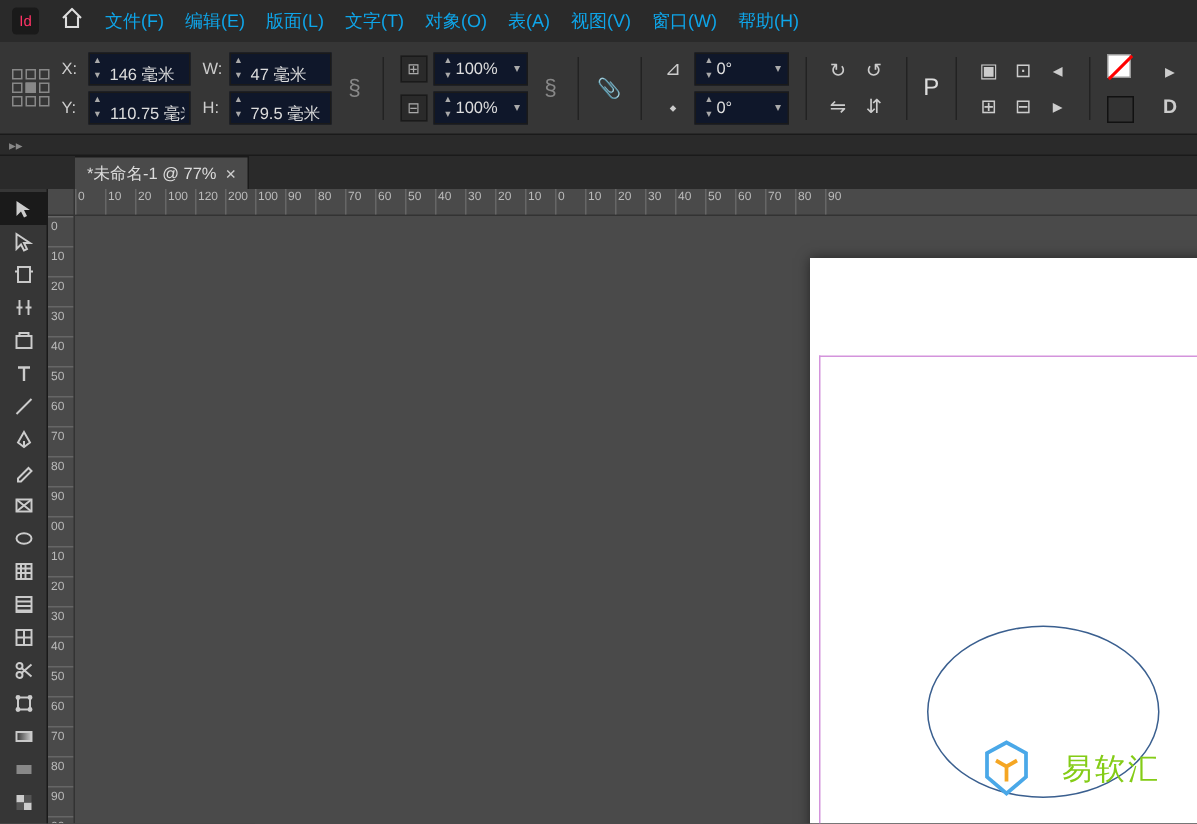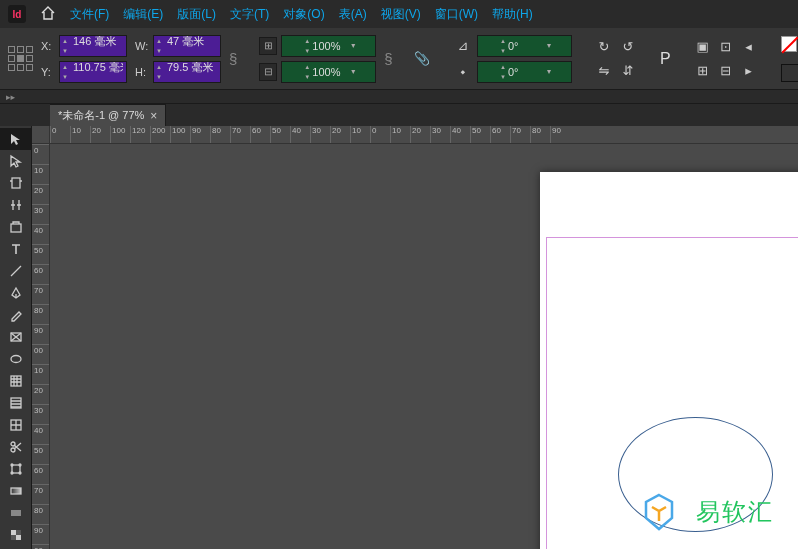--- a/index.html
+++ b/index.html
@@ -1,33 +1,33 @@
 <!DOCTYPE html>
 <html><head>
 <meta charset="utf-8">
 <style>
 *{margin:0;padding:0;box-sizing:border-box;font-family:"Microsoft YaHei",sans-serif;user-select:none}
 body{width:798px;height:549px;background:#4a4a4a;overflow:hidden;position:relative}
 .menubar{height:28px;background:#2a2a2a;display:flex;align-items:center;padding:0 8px;gap:14px;color:#ddd;font-size:12px}
-.app-logo{width:18px;height:18px;background:#1a1a1a;border-radius:3px;display:flex;align-items:center;justify-content:center;font-size:10px;font-weight:bold;color:#ff3366}
+.app-logo{width:18px;height:18px;background:#1a1a1a;border-radius:3px;display:flex;align-items:center;justify-content:center;font-size:10px;font-weight:normal;color:#ff3366}
 .home-ic{color:#ddd;font-size:15px;cursor:pointer}
 .menu-it{color:#0ea5e9;cursor:pointer}
 .optbar{height:62px;background:#363636;border-bottom:1px solid #1a1a1a;display:flex;align-items:center;padding:4px 8px;gap:8px;color:#ccc;font-size:11px}
 .ref-grid{display:grid;grid-template-columns:repeat(3,7px);grid-template-rows:repeat(3,7px);gap:2px}
 .ref-dot{width:7px;height:7px;border:1px solid #888}
 .ref-dot.sel{background:#888}
 .xywh{display:flex;flex-direction:column;gap:4px}
 .xywh-row{display:flex;align-items:center;gap:4px}
 .lbl{font-size:11px;color:#ccc;min-width:14px}
-.spinbox{display:flex;align-items:flex-start;background:#4c1d95;border:1px solid #1a1a1a;height:22px}
+.spinbox{display:flex;align-items:flex-end;background:#0f172a;border:1px solid #1a1a1a;height:22px}
 .spin-arr{display:flex;flex-direction:column;width:10px}
 .spin-arr span{height:10px;font-size:7px;color:#aaa;text-align:center;line-height:10px;cursor:pointer}
 .spin-val{background:transparent;border:none;color:#ddd;font-size:11px;width:56px;padding:0 3px;outline:none}
 .linkic{width:16px;height:30px;display:flex;align-items:center;justify-content:center;color:#888;font-size:13px}
-.pct-sel{display:flex;align-items:center;background:#14532d;border:1px solid #1a1a1a;height:22px;padding:0 20px}
+.pct-sel{display:flex;align-items:center;background:#0f172a;border:1px solid #1a1a1a;height:22px;padding:0 4px}
 .pct-sel input{background:transparent;border:none;color:#ddd;font-size:11px;width:36px;outline:none}
 .pct-sel .dd{color:#aaa;font-size:8px;margin-left:3px}
 .squiggle{color:#888;font-size:15px}
 .vdiv{width:1px;height:42px;background:#222;margin:0 3px}
 .icbtn{width:20px;height:20px;display:flex;align-items:center;justify-content:center;color:#ccc;cursor:pointer;font-size:13px}
 .smallbox{width:18px;height:18px;background:#2a2a2a;border:1px solid #1a1a1a;display:flex;align-items:center;justify-content:center;font-size:10px;color:#aaa}
 .fillstroke{position:relative;width:24px;height:24px}
 .fs-f{position:absolute;width:16px;height:16px;background:#fff;border:1px solid #999;top:0;left:0}
 .fs-f::after{content:"";position:absolute;width:22px;height:2px;background:red;transform:rotate(-45deg);top:7px;left:-3px}
 .pglyph{font-size:16px;color:#ddd}
@@ -46,21 +46,21 @@
 .ruler-h .tick{flex:0 0 20px;border-left:1px solid #666;display:flex;align-items:flex-start;padding-left:1px;height:18px;position:relative}
 .ruler-h .tick span{font-size:8px}
 .ruler-v{position:absolute;top:18px;left:0;width:18px;bottom:0;background:#4a4a4a;border-right:1px solid #333;font-size:8px;color:#bbb;overflow:hidden}
 .ruler-v .tick{height:20px;border-top:1px solid #666;padding-top:1px;text-align:left;padding-left:2px}
 .ruler-corner{position:absolute;top:0;left:0;width:18px;height:18px;background:#4a4a4a;border-right:1px solid #333;border-bottom:1px solid #333}
 .canvas-area{position:absolute;top:18px;left:18px;right:0;bottom:0;background:#4a4a4a}
 .page{position:absolute;top:28px;left:490px;width:400px;height:500px;background:#fff;box-shadow:0 0 8px rgba(0,0,0,.5)}
 .margin-guide{position:absolute;top:65px;left:6px;right:0;height:1px;border-top:1px solid #d494dc}
 .margin-guide-v{position:absolute;top:65px;left:6px;width:1px;bottom:0;border-left:1px solid #d494dc}
 .ellipse-shape{position:absolute;top:245px;left:78px;width:155px;height:115px;border-radius:50%;border:1px solid #3a5f8f}
-.watermark{position:absolute;bottom:18px;right:24px;display:flex;align-items:center;gap:20px;color:#22c55e;font-size:24px;font-weight:500;letter-spacing:2px}
+.watermark{position:absolute;bottom:18px;right:24px;display:flex;align-items:center;gap:20px;color:#84cc16;font-size:20px;font-weight:500;letter-spacing:2px}
 .wm-ic{width:34px;height:38px;position:relative}
 .wm-ic svg{width:100%;height:100%}
 .colgroup{display:flex;flex-direction:column;gap:4px}
 </style>
 </head>
 <body>
 
 <div class="menubar">
   <div class="app-logo">Id</div>
   <span class="home-ic">

